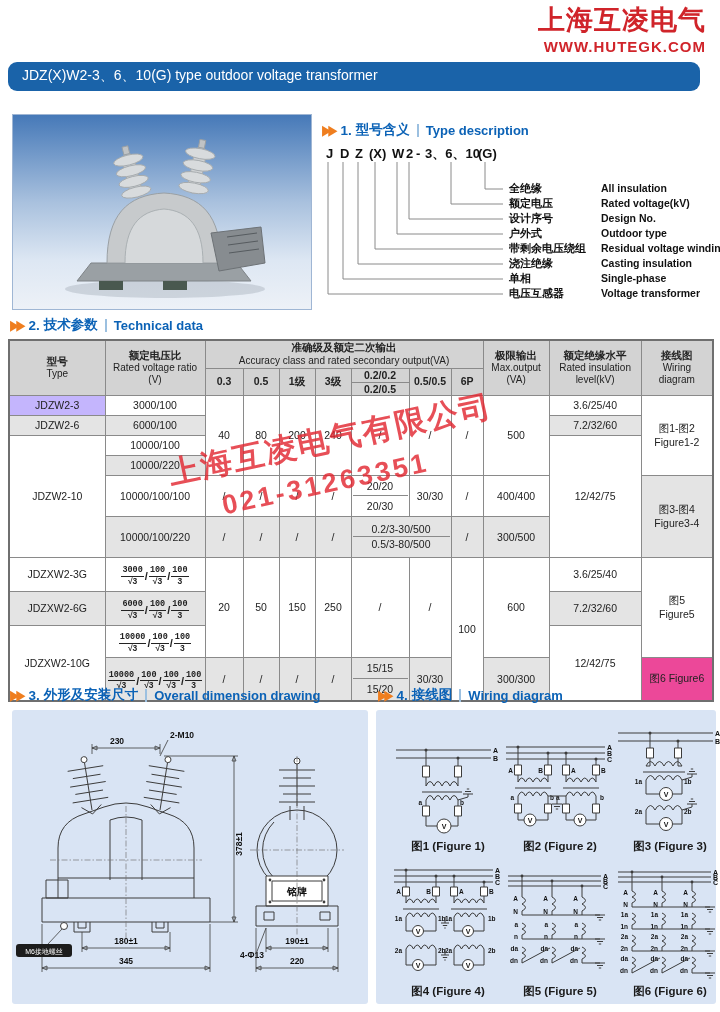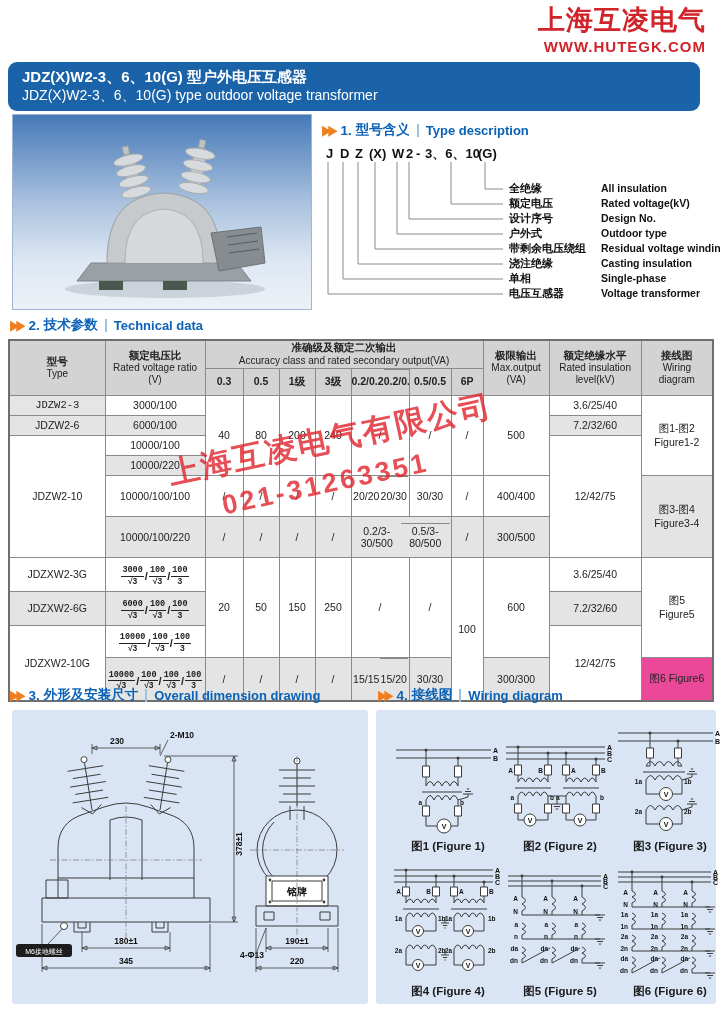--- a/index.html
+++ b/index.html
@@ -36,21 +36,21 @@
   .lbl-en{font-size:10.5px;font-weight:bold;}
   .tline{stroke:#8a8a8a;stroke-width:1;fill:none;}
 
   
   .spec-wrap{position:absolute;left:8px;top:339px;width:704px;}
   table.spec{border-collapse:collapse;table-layout:fixed;width:704px;border:2px solid #6f6f6f;}
   table.spec th,table.spec td{border:1px solid #8a8a8a;text-align:center;vertical-align:middle;
       font-size:10.5px;padding:0 1px;overflow:hidden;}
   table.spec th{background:#d3d3d3;font-weight:bold;line-height:1.25;}
   table.spec th .en{font-weight:normal;font-size:10px;}
-  .splitc{display:flex;flex-direction:row;width:100%;height:100%;}
+  .splitc{display:flex;flex-direction:column;width:100%;height:100%;}
   .splitc div{flex:1;display:flex;align-items:center;justify-content:center;}
   .splitc div.s2{border-top:1px solid #8a8a8a;}
   td.p0{padding:0;height:inherit;}
   .frg{display:inline-flex;align-items:center;}
   .frac{display:inline-flex;flex-direction:column;align-items:center;font-size:8.5px;line-height:1.1;font-weight:bold;}
   .frac .nu{border-bottom:1px solid #222;padding:0 1px;font-family:Liberation Mono, monospace;}
   .slh{font-size:11px;margin:0 1px;font-weight:bold;}
 
   
   .watermark{position:absolute;left:168px;top:408px;width:430px;transform:rotate(-12deg);
@@ -81,21 +81,20 @@
 <body>
 
 <div id="page">
 
   <div class="logo">
     <div class="logo-cn">上海互凌电气</div>
     <div class="logo-url">WWW.HUTEGK.COM</div>
   </div>
 
   <div class="banner">
-    <div class="banner-cn">JDZ(X)W2-3、6、10(G) 型户外电压互感器</div>
     <div class="banner-en">JDZ(X)W2-3、6、10(G) type outdoor voltage transformer</div>
   </div>
 
   <svg class="photo draw" viewBox="0 0 298 194" width="298" height="194">
     <defs>
       <linearGradient id="bgph" x1="0" y1="0" x2="0" y2="1">
         <stop offset="0" stop-color="#4679b8"></stop>
           <stop offset="0.45" stop-color="#a9c1de"></stop>
         <stop offset="0.75" stop-color="#dde7f3"></stop>
           <stop offset="1" stop-color="#edf1f7"></stop>
@@ -247,21 +246,21 @@
               <div>0.2/0.2</div>
                 <div class="s2">0.2/0.5</div>
             </div>
           </th>
           <th><span>0.5/0.5</span></th>
           <th><span>6P</span></th>
         </tr>
       </thead>
       <tbody>
           <tr style="height: 20px;">
-            <td style="background: #e5e5e5; font-family: Liberation Mono, monospace;">JDZW2-3</td>
+            <td style="background: #c4b5fd;">JDZW2-3</td>
             <td style="background: rgb(255, 255, 255);">3000/100</td>
             <td rowspan="4" style="background: rgb(255, 255, 255);">40</td>
             <td rowspan="4" style="background: rgb(255, 255, 255);">80</td>
             <td rowspan="4" style="background: rgb(255, 255, 255);">200</td>
             <td rowspan="4" style="background: rgb(255, 255, 255);">240</td>
             <td rowspan="4" style="background: rgb(255, 255, 255);">/</td>
             <td rowspan="4" style="background: rgb(255, 255, 255);">/</td>
             <td rowspan="4" style="background: rgb(255, 255, 255);">/</td>
             <td rowspan="4" style="background: rgb(255, 255, 255);">500</td>
             <td style="background: rgb(255, 255, 255);">3.6/25/40</td>

